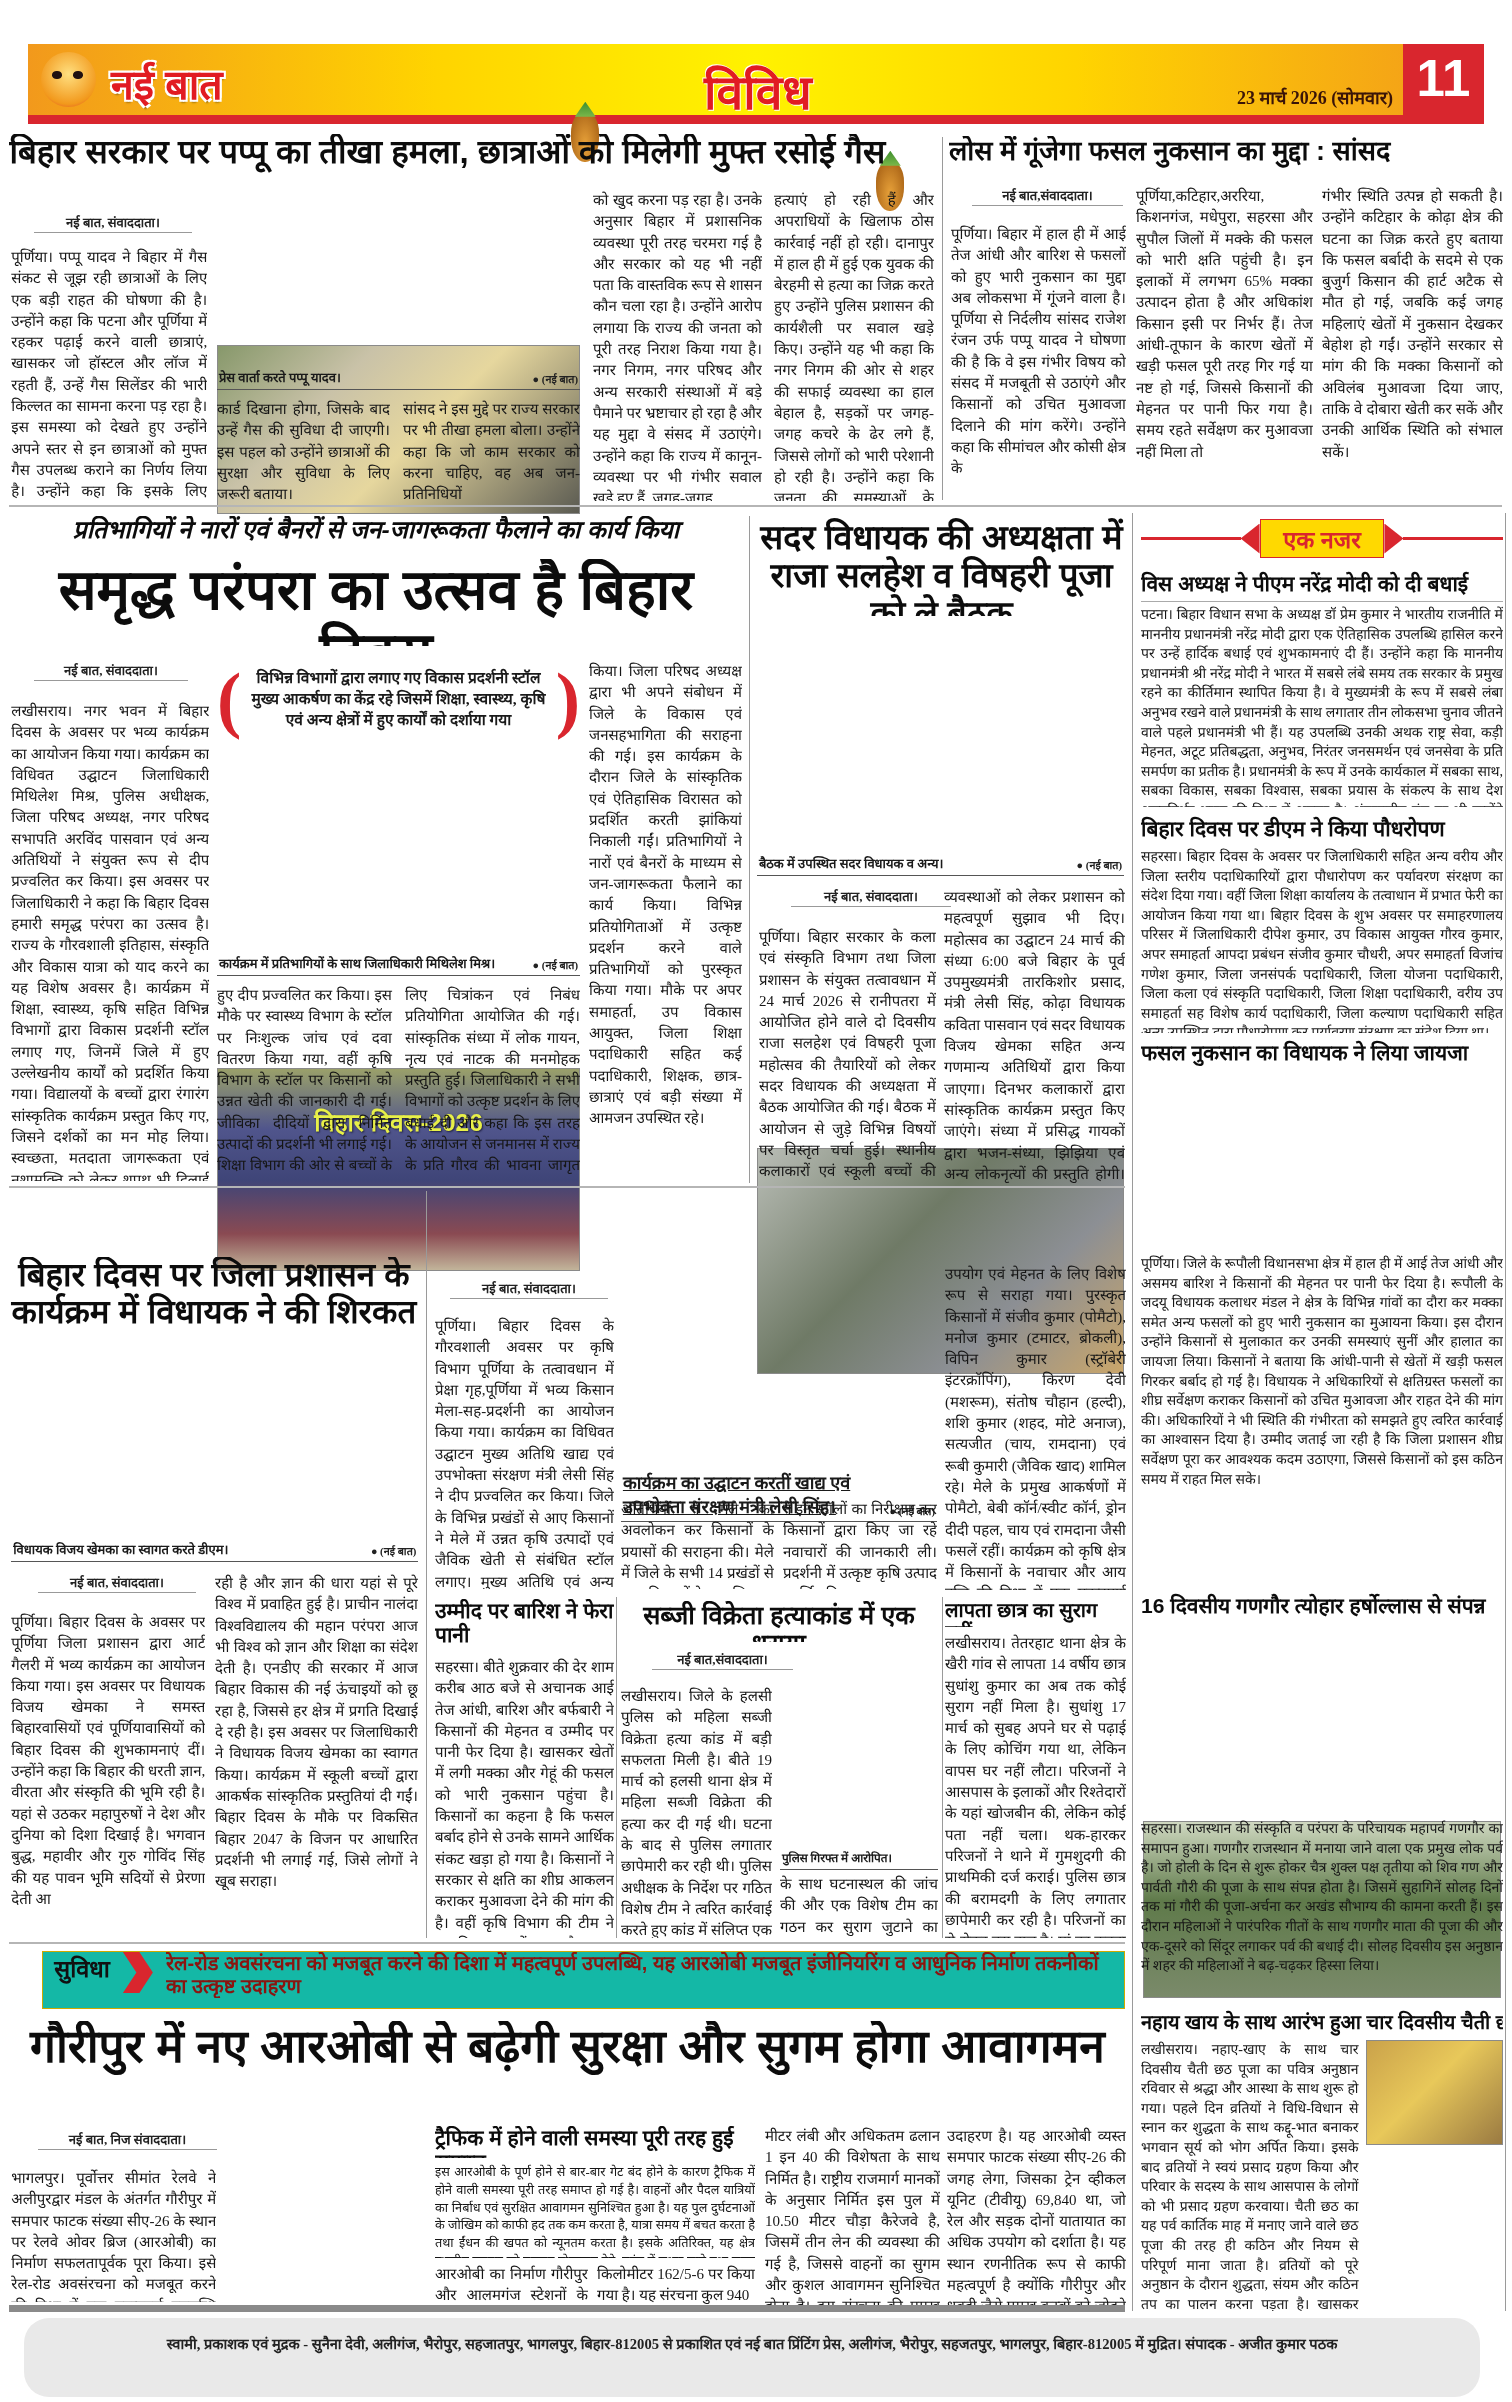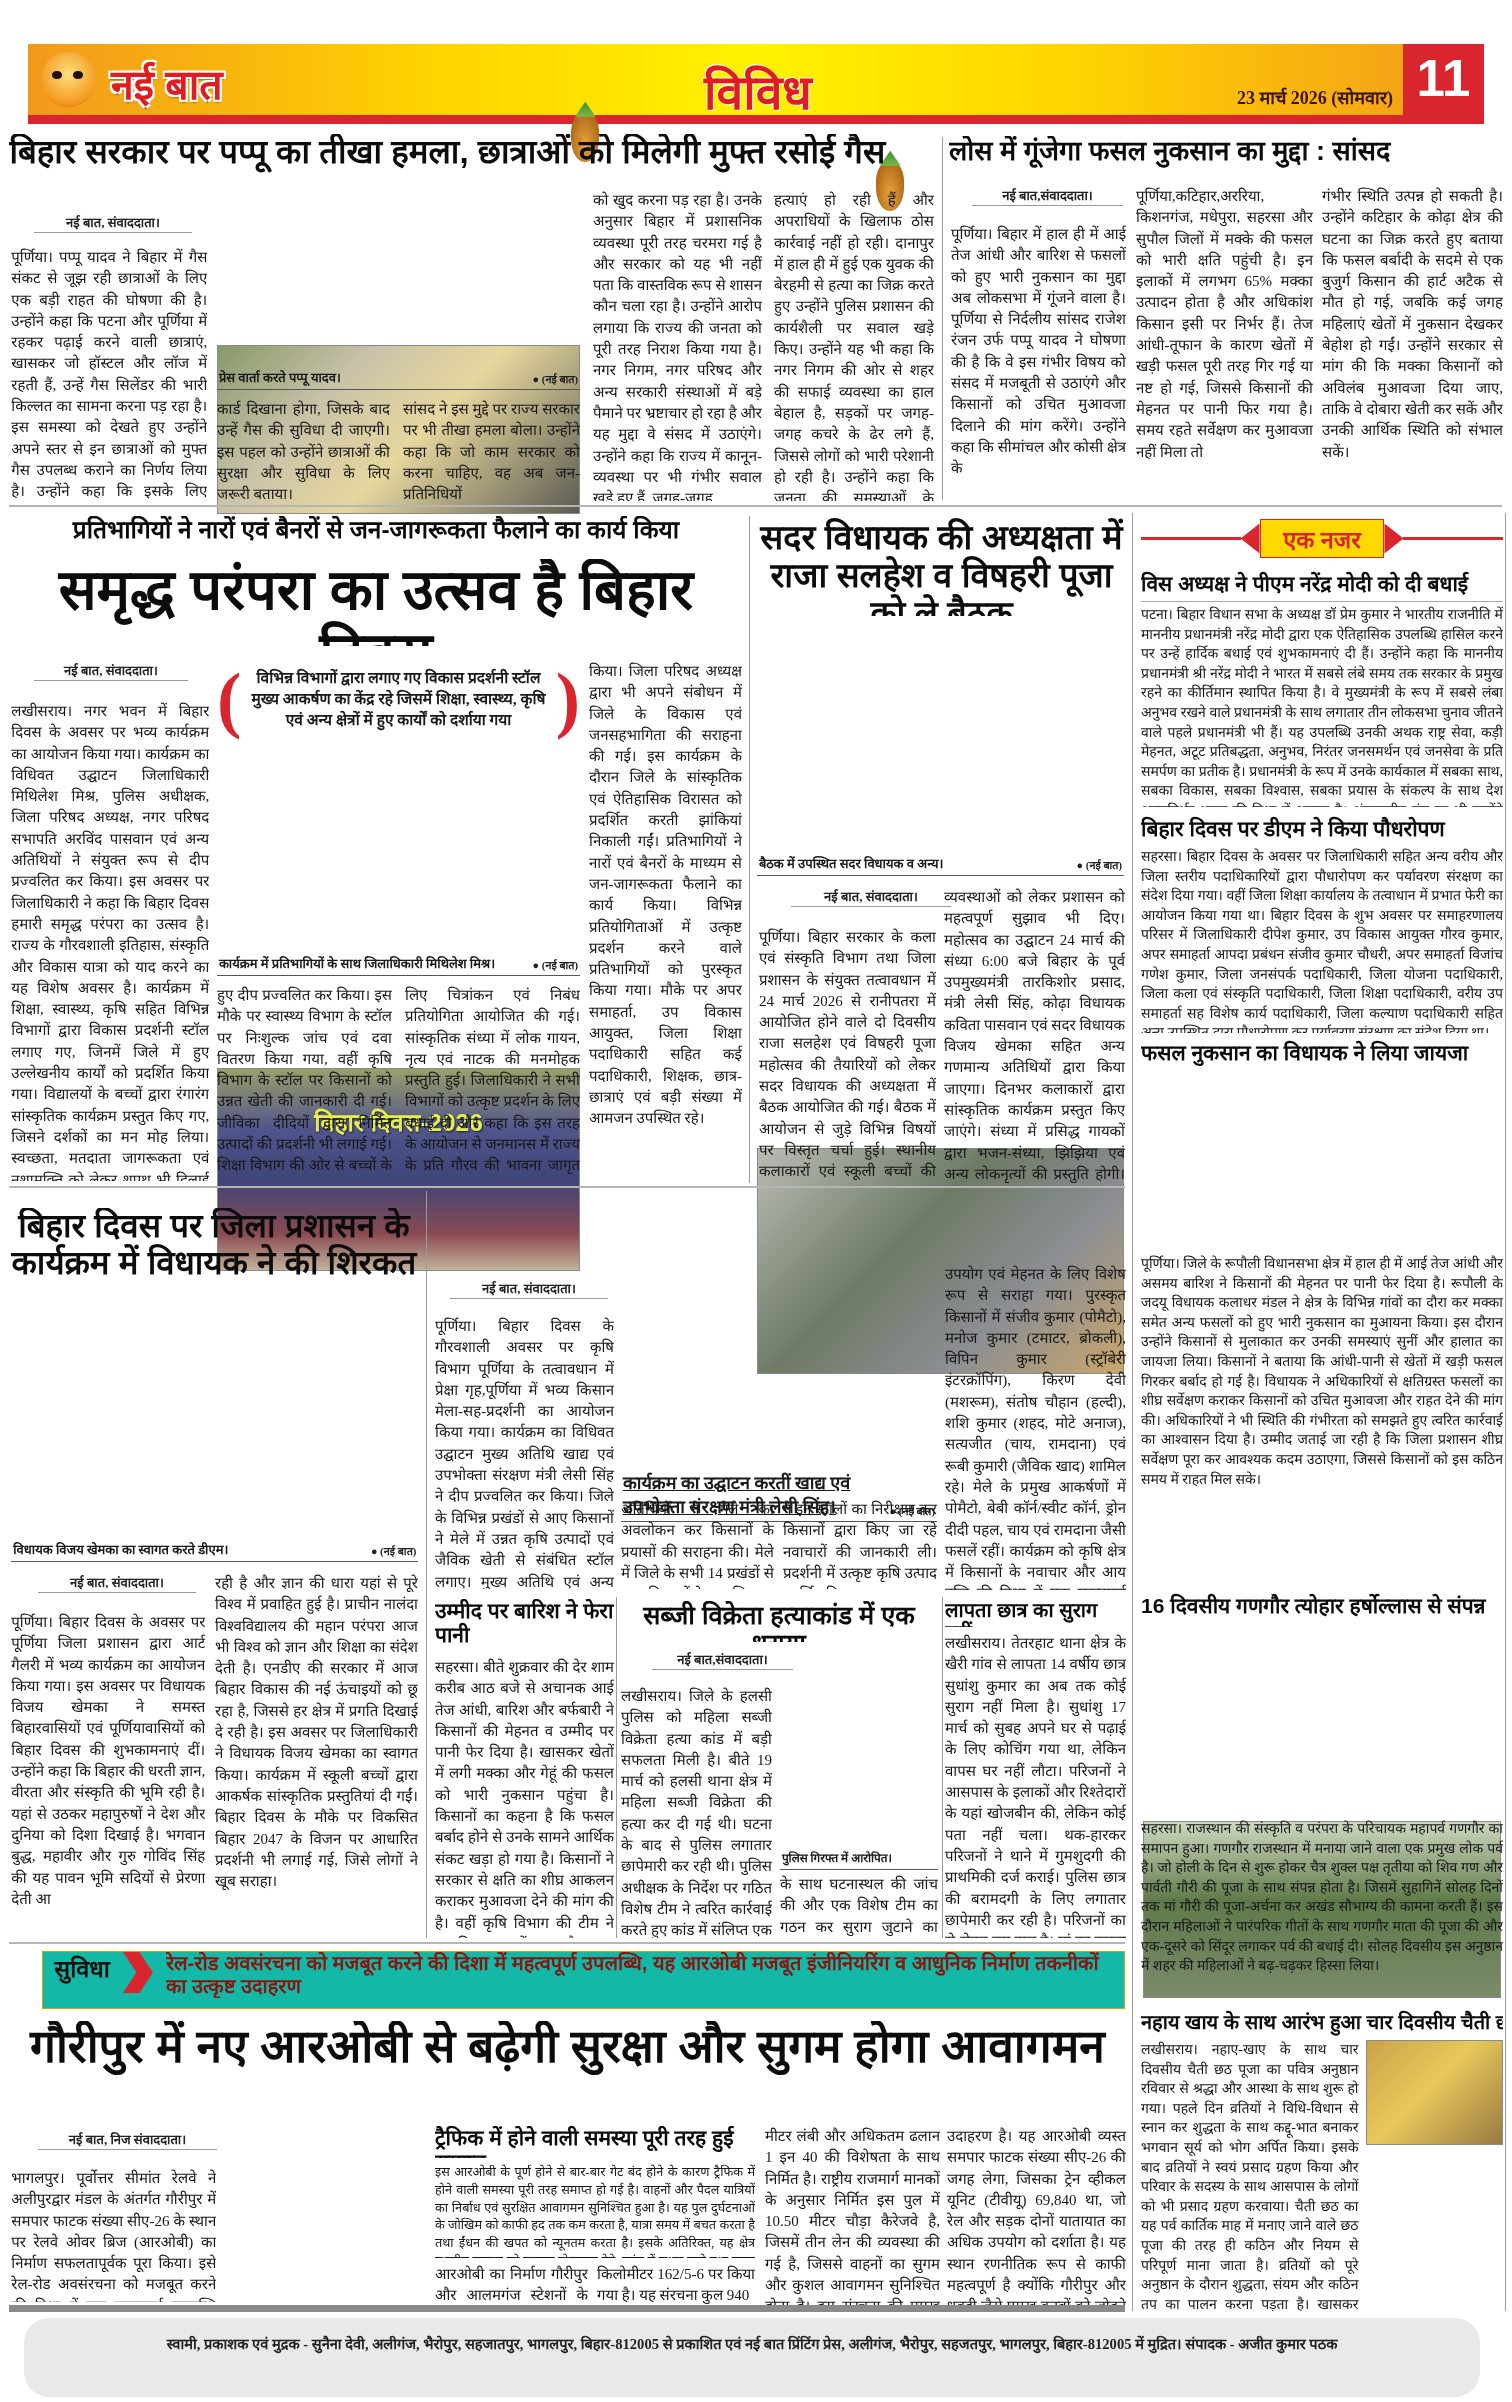--- a/index.html
+++ b/index.html
@@ -94,21 +94,21 @@
   <div class="abs vline" style="left:942px;top:137px;height:363px;"></div>
 
   <div class="abs hl" style="left:949px;top:136px;width:556px;height:41px;font-size:27px;">लोस में गूंजेगा फसल नुकसान का मुद्दा : सांसद</div>
   <div class="abs byline" style="left:972px;top:186px;width:151px;">नई बात,संवाददाता।</div>
   <div class="abs body-txt" style="left:951px;top:224px;width:175px;height:277px;">पूर्णिया। बिहार में हाल ही में आई तेज आंधी और बारिश से फसलों को हुए भारी नुकसान का मुद्दा अब लोकसभा में गूंजने वाला है। पूर्णिया से निर्दलीय सांसद राजेश रंजन उर्फ पप्पू यादव ने घोषणा की है कि वे इस गंभीर विषय को संसद में मजबूती से उठाएंगे और किसानों को उचित मुआवजा दिलाने की मांग करेंगे। उन्होंने कहा कि सीमांचल और कोसी क्षेत्र के</div>
   <div class="abs body-txt" style="left:1136px;top:186px;width:177px;height:315px;">पूर्णिया,कटिहार,अररिया, किशनगंज, मधेपुरा, सहरसा और सुपौल जिलों में मक्के की फसल को भारी क्षति पहुंची है। इन इलाकों में लगभग 65% मक्का उत्पादन होता है और अधिकांश किसान इसी पर निर्भर हैं। तेज आंधी-तूफान के कारण खेतों में खड़ी फसल पूरी तरह गिर गई या नष्ट हो गई, जिससे किसानों की मेहनत पर पानी फिर गया है। समय रहते सर्वेक्षण कर मुआवजा नहीं मिला तो</div>
   <div class="abs body-txt" style="left:1322px;top:186px;width:181px;height:315px;">गंभीर स्थिति उत्पन्न हो सकती है। उन्होंने कटिहार के कोढ़ा क्षेत्र की घटना का जिक्र करते हुए बताया कि फसल बर्बादी के सदमे से एक बुजुर्ग किसान की हार्ट अटैक से मौत हो गई, जबकि कई जगह महिलाएं खेतों में नुकसान देखकर बेहोश हो गईं। उन्होंने सरकार से मांग की कि मक्का किसानों को अविलंब मुआवजा दिया जाए, ताकि वे दोबारा खेती कर सकें और उनकी आर्थिक स्थिति को संभाल सकें।</div>
 
   <div class="abs hline" style="left:9.4px;top:505px;width:1493px;"></div>
 
-  <div class="abs hl center" style="left:9.4px;top:516px;width:733px;height:34px;font-size:24.5px;">प्रतिभागियों ने नारों एवं बैनरों से जन-जागरूकता फैलाने का कार्य किया</div>
+  <div class="abs hl center" style="left:9.4px;top:516px;width:733px;height:34px;font-size:24.5px;font-style:italic;">प्रतिभागियों ने नारों एवं बैनरों से जन-जागरूकता फैलाने का कार्य किया</div>
   <div class="abs hl center" able="false" style="left:9.4px;top:559px;width:733px;height:87px;font-size:56px;">समृद्ध परंपरा का उत्सव है बिहार दिवस</div>
   <div class="abs byline" style="left:34px;top:661px;width:154px;">नई बात, संवाददाता।</div>
   <div class="abs body-txt" style="left:11.3px;top:701px;width:198px;height:480px;">लखीसराय। नगर भवन में बिहार दिवस के अवसर पर भव्य कार्यक्रम का आयोजन किया गया। कार्यक्रम का विधिवत उद्घाटन जिलाधिकारी मिथिलेश मिश्र, पुलिस अधीक्षक, जिला परिषद अध्यक्ष, नगर परिषद सभापति अरविंद पासवान एवं अन्य अतिथियों ने संयुक्त रूप से दीप प्रज्वलित कर किया। इस अवसर पर जिलाधिकारी ने कहा कि बिहार दिवस हमारी समृद्ध परंपरा का उत्सव है। राज्य के गौरवशाली इतिहास, संस्कृति और विकास यात्रा को याद करने का यह विशेष अवसर है। कार्यक्रम में शिक्षा, स्वास्थ्य, कृषि सहित विभिन्न विभागों द्वारा विकास प्रदर्शनी स्टॉल लगाए गए, जिनमें जिले में हुए उल्लेखनीय कार्यों को प्रदर्शित किया गया। विद्यालयों के बच्चों द्वारा रंगारंग सांस्कृतिक कार्यक्रम प्रस्तुत किए गए, जिसने दर्शकों का मन मोह लिया। स्वच्छता, मतदाता जागरूकता एवं नशामुक्ति को लेकर शपथ भी दिलाई गई।</div>
   <div class="abs sub-bracket" style="left:217px;top:657px;width:363px;height:85px;">
     <span class="paren">(</span>
     <span class="txt">विभिन्न विभागों द्वारा लगाए गए विकास प्रदर्शनी स्टॉल मुख्य आकर्षण का केंद्र रहे जिसमें शिक्षा, स्वास्थ्य, कृषि एवं अन्य क्षेत्रों में हुए कार्यों को दर्शाया गया</span>
     <span class="paren">)</span>
   </div>
   <div class="abs ph ph-bihar" style="left:217px;top:746px;width:363px;height:203px;">
     <div class="ph-banner">बिहार दिवस-2026</div>
@@ -158,21 +158,21 @@
   <div class="abs body-sm" style="left:1141px;top:1819px;width:362px;height:185px;">सहरसा। राजस्थान की संस्कृति व परंपरा के परिचायक महापर्व गणगौर का समापन हुआ। गणगौर राजस्थान में मनाया जाने वाला एक प्रमुख लोक पर्व है। जो होली के दिन से शुरू होकर चैत्र शुक्ल पक्ष तृतीया को शिव गण और पार्वती गौरी की पूजा के साथ संपन्न होता है। जिसमें सुहागिनें सोलह दिनों तक मां गौरी की पूजा-अर्चना कर अखंड सौभाग्य की कामना करती हैं। इस दौरान महिलाओं ने पारंपरिक गीतों के साथ गणगौर माता की पूजा की और एक-दूसरे को सिंदूर लगाकर पर्व की बधाई दी। सोलह दिवसीय इस अनुष्ठान में शहर की महिलाओं ने बढ़-चढ़कर हिस्सा लिया।</div>
 
   <div class="abs ek-head" style="left:1141px;top:2008px;width:362px;font-size:20px;border-bottom:none;">नहाय खाय के साथ आरंभ हुआ चार दिवसीय चैती छठ</div>
   <div class="abs" style="left:1141px;top:2040px;width:362px;height:271px;overflow:hidden;">
     <div class="ph ph-chhath" style="float:right;width:137px;height:105px;margin:0 0 5.6px 7.5px;"></div>
     <div class="body-sm" style="height:271px;">लखीसराय। नहाए-खाए के साथ चार दिवसीय चैती छठ पूजा का पवित्र अनुष्ठान रविवार से श्रद्धा और आस्था के साथ शुरू हो गया। पहले दिन व्रतियों ने विधि-विधान से स्नान कर शुद्धता के साथ कद्दू-भात बनाकर भगवान सूर्य को भोग अर्पित किया। इसके बाद व्रतियों ने स्वयं प्रसाद ग्रहण किया और परिवार के सदस्य के साथ आसपास के लोगों को भी प्रसाद ग्रहण करवाया। चैती छठ का यह पर्व कार्तिक माह में मनाए जाने वाले छठ पूजा की तरह ही कठिन और नियम से परिपूर्ण माना जाता है। व्रतियों को पूरे अनुष्ठान के दौरान शुद्धता, संयम और कठिन तप का पालन करना पड़ता है। खासकर निर्जला उपवास इस पर्व की सबसे कठिन प्रक्रिया मानी जाती है, जिसे पूरी श्रद्धा और विश्वास के साथ निभाया जाता है। इस बार गर्मी के मौसम के बावजूद मौसम में आए बदलाव ने व्रतियों को काफी राहत दिया है। हल्की ठंडी हवा और अनुकूल मौसम के कारण व्रतियों को पूजा-अर्चना करने में सहूलियत मिल रही है।</div>
   </div>
 
   <div class="abs hline" style="left:9.4px;top:1186px;width:1116px;"></div>
 
-  <div class="abs hl center" style="left:9.4px;top:1208px;width:409px;height:109px;font-size:33px;">बिहार दिवस पर जिला प्रशासन के कार्यक्रम में विधायक ने की शिरकत</div>
+  <div class="abs hl center" style="left:9.4px;top:1257px;width:409px;height:109px;font-size:33px;">बिहार दिवस पर जिला प्रशासन के कार्यक्रम में विधायक ने की शिरकत</div>
 
   <div class="abs cap" style="left:11.3px;top:1537px;width:407px;">
     <span>विधायक विजय खेमका का स्वागत करते डीएम।</span>
     <span class="cr">● (नई बात)</span>
   </div>
   <div class="abs byline" style="left:38px;top:1573px;width:158px;">नई बात, संवाददाता।</div>
   <div class="abs body-txt" style="left:11.3px;top:1612px;width:194px;height:326px;">पूर्णिया। बिहार दिवस के अवसर पर पूर्णिया जिला प्रशासन द्वारा आर्ट गैलरी में भव्य कार्यक्रम का आयोजन किया गया। इस अवसर पर विधायक विजय खेमका ने समस्त बिहारवासियों एवं पूर्णियावासियों को बिहार दिवस की शुभकामनाएं दीं। उन्होंने कहा कि बिहार की धरती ज्ञान, वीरता और संस्कृति की भूमि रही है। यहां से उठकर महापुरुषों ने देश और दुनिया को दिशा दिखाई है। भगवान बुद्ध, महावीर और गुरु गोविंद सिंह की यह पावन भूमि सदियों से प्रेरणा देती आ</div>
   <div class="abs body-txt" style="left:215px;top:1573px;width:203px;height:365px;">रही है और ज्ञान की धारा यहां से पूरे विश्व में प्रवाहित हुई है। प्राचीन नालंदा विश्वविद्यालय की महान परंपरा आज भी विश्व को ज्ञान और शिक्षा का संदेश देती है। एनडीए की सरकार में आज बिहार विकास की नई ऊंचाइयों को छू रहा है, जिससे हर क्षेत्र में प्रगति दिखाई दे रही है। इस अवसर पर जिलाधिकारी ने विधायक विजय खेमका का स्वागत किया। कार्यक्रम में स्कूली बच्चों द्वारा आकर्षक सांस्कृतिक प्रस्तुतियां दी गईं। बिहार दिवस के मौके पर विकसित बिहार 2047 के विजन पर आधारित प्रदर्शनी भी लगाई गई, जिसे लोगों ने खूब सराहा।</div>
 
   <div class="abs vline" style="left:426px;top:1191px;height:747px;"></div>

